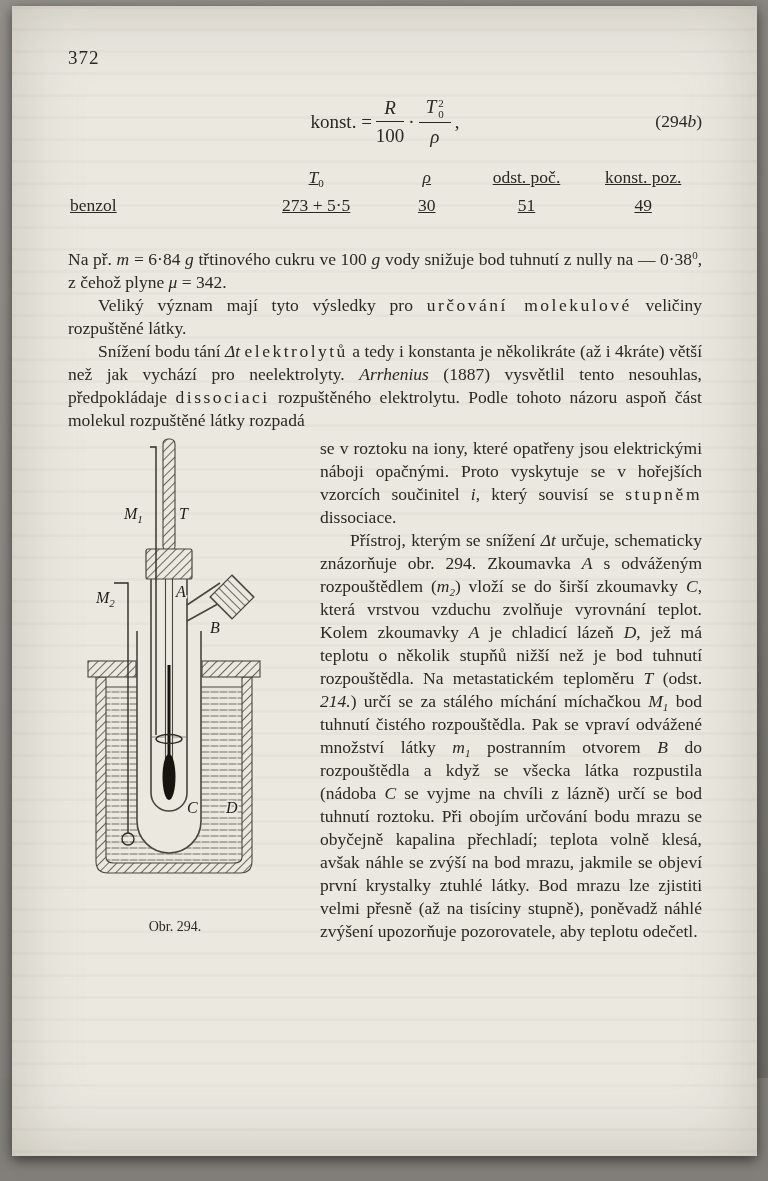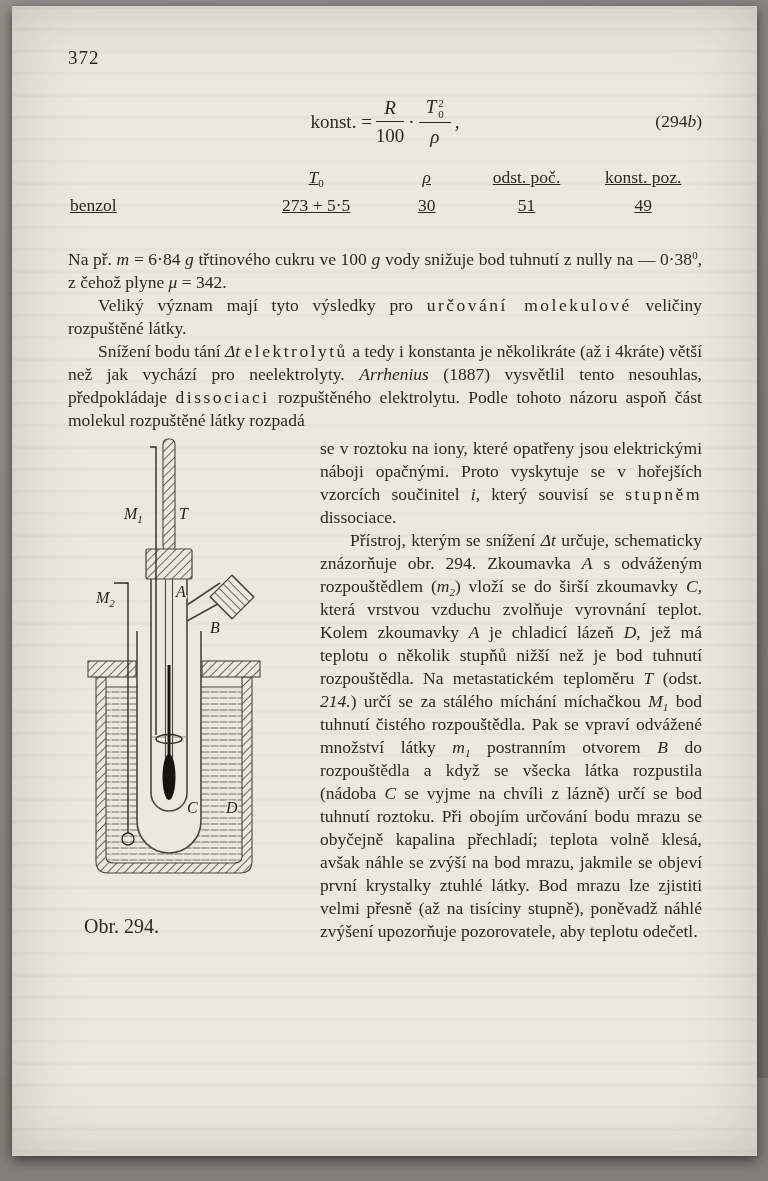--- a/index.html
+++ b/index.html
@@ -49,21 +49,21 @@
   table.tbl td:nth-child(3){width:84px;}
   table.tbl td:nth-child(4){width:116px;}
   table.tbl td:nth-child(5){width:118px;text-align:center;}
 
   
   .bottom{display:flex;margin-top:5px;}
   .figcol{flex:none;width:232px;padding-left:16px;}
   .rightcol{flex:1;margin-left:4px;}
   .rightcol p + p{margin-top:0;}
   figure{margin:0;}
-  figcaption{width:182px;text-align:left;font-size:20px;margin-top:14px;font-family:Liberation Serif, serif;}
+  figcaption{width:182px;text-align:center;font-size:14px;margin-top:14px;font-family:Liberation Serif, serif;}
   svg.fig text{font-family:"Liberation Serif","DejaVu Serif",serif;font-style:italic;
     font-size:16px;fill:#1f1d19;paint-order:stroke;stroke:#ebe8e0;stroke-width:3px;}
 </style>
 </head>
 <body>
 
 <div class="photo">
   <div class="page">
     <div class="ghost"></div>
     <div class="content">

